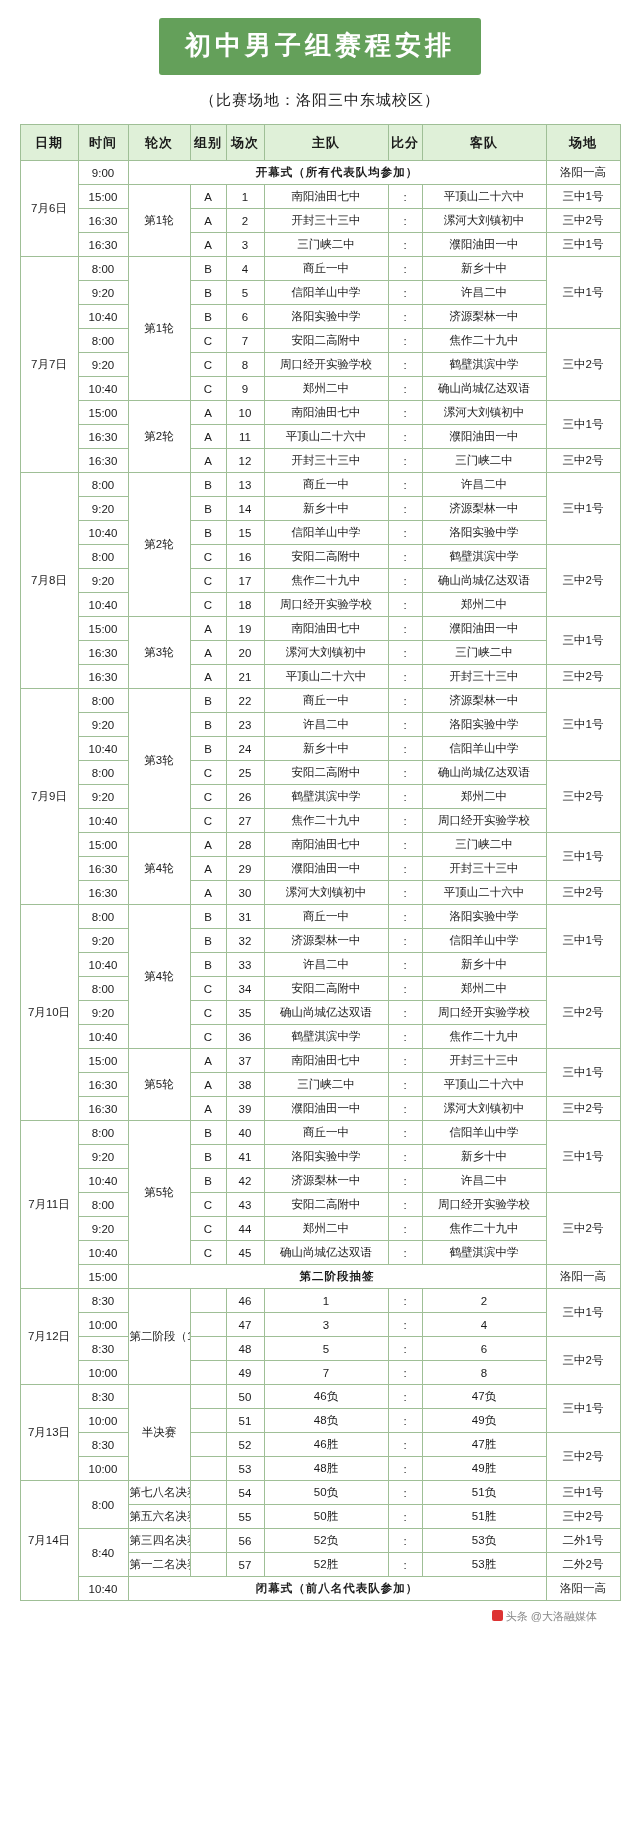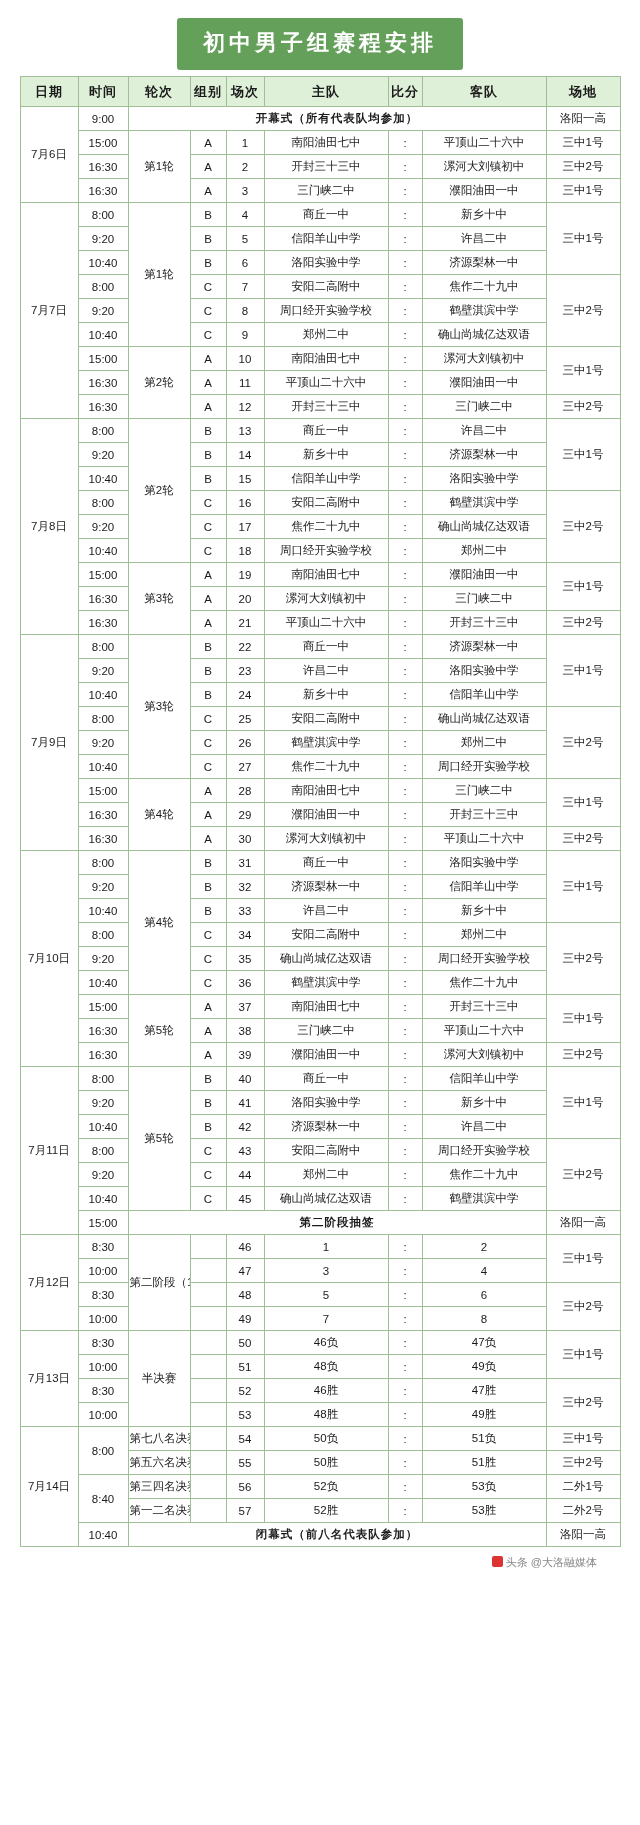--- a/index.html
+++ b/index.html
@@ -15,21 +15,21 @@
     position: relative;
   }
   .title-wrap {
     text-align: center;
     padding: 18px 0 6px 0;
   }
   .title {
     display: inline-block;
     background: #64a05a;
     color: #ffffff;
-    font-size: 22px;
+    font-size: 26px;
     font-weight: bold;
     letter-spacing: 4px;
     padding: 10px 26px 12px 26px;
     border-radius: 3px;
   }
   .subtitle {
     text-align: center;
     font-size: 15px;
     color: #222;
     padding: 10px 0 14px 0;
@@ -48,21 +48,21 @@
     color: #1a1a1a;
     height: 24px;
     padding: 0 1px;
     overflow: hidden;
     white-space: nowrap;
   }
   table.sched thead th {
     background: #dff0d8;
     font-size: 13px;
     font-weight: bold;
-    height: 30px;
+    height: 36px;
     letter-spacing: 1px;
   }
   col.c-date { width: 58px; }
   col.c-time { width: 50px; }
   col.c-round { width: 62px; }
   col.c-group { width: 36px; }
   col.c-match { width: 38px; }
   col.c-home { width: 124px; }
   col.c-score { width: 34px; }
   col.c-away { width: 124px; }
@@ -89,20 +89,21 @@
 </style>
 </head>
 <body>
 
 <div class="page">
 
   <div class="title-wrap">
     <div class="title">初中男子组赛程安排</div>
   </div>
 
+  <div class="subtitle">（比赛场地：洛阳三中东城校区）</div>
 
   <table class="sched">
     <colgroup>
       <col class="c-date">
         <col class="c-time">
         <col class="c-round">
         <col class="c-group">
       <col class="c-match">
         <col class="c-home">
         <col class="c-score">

